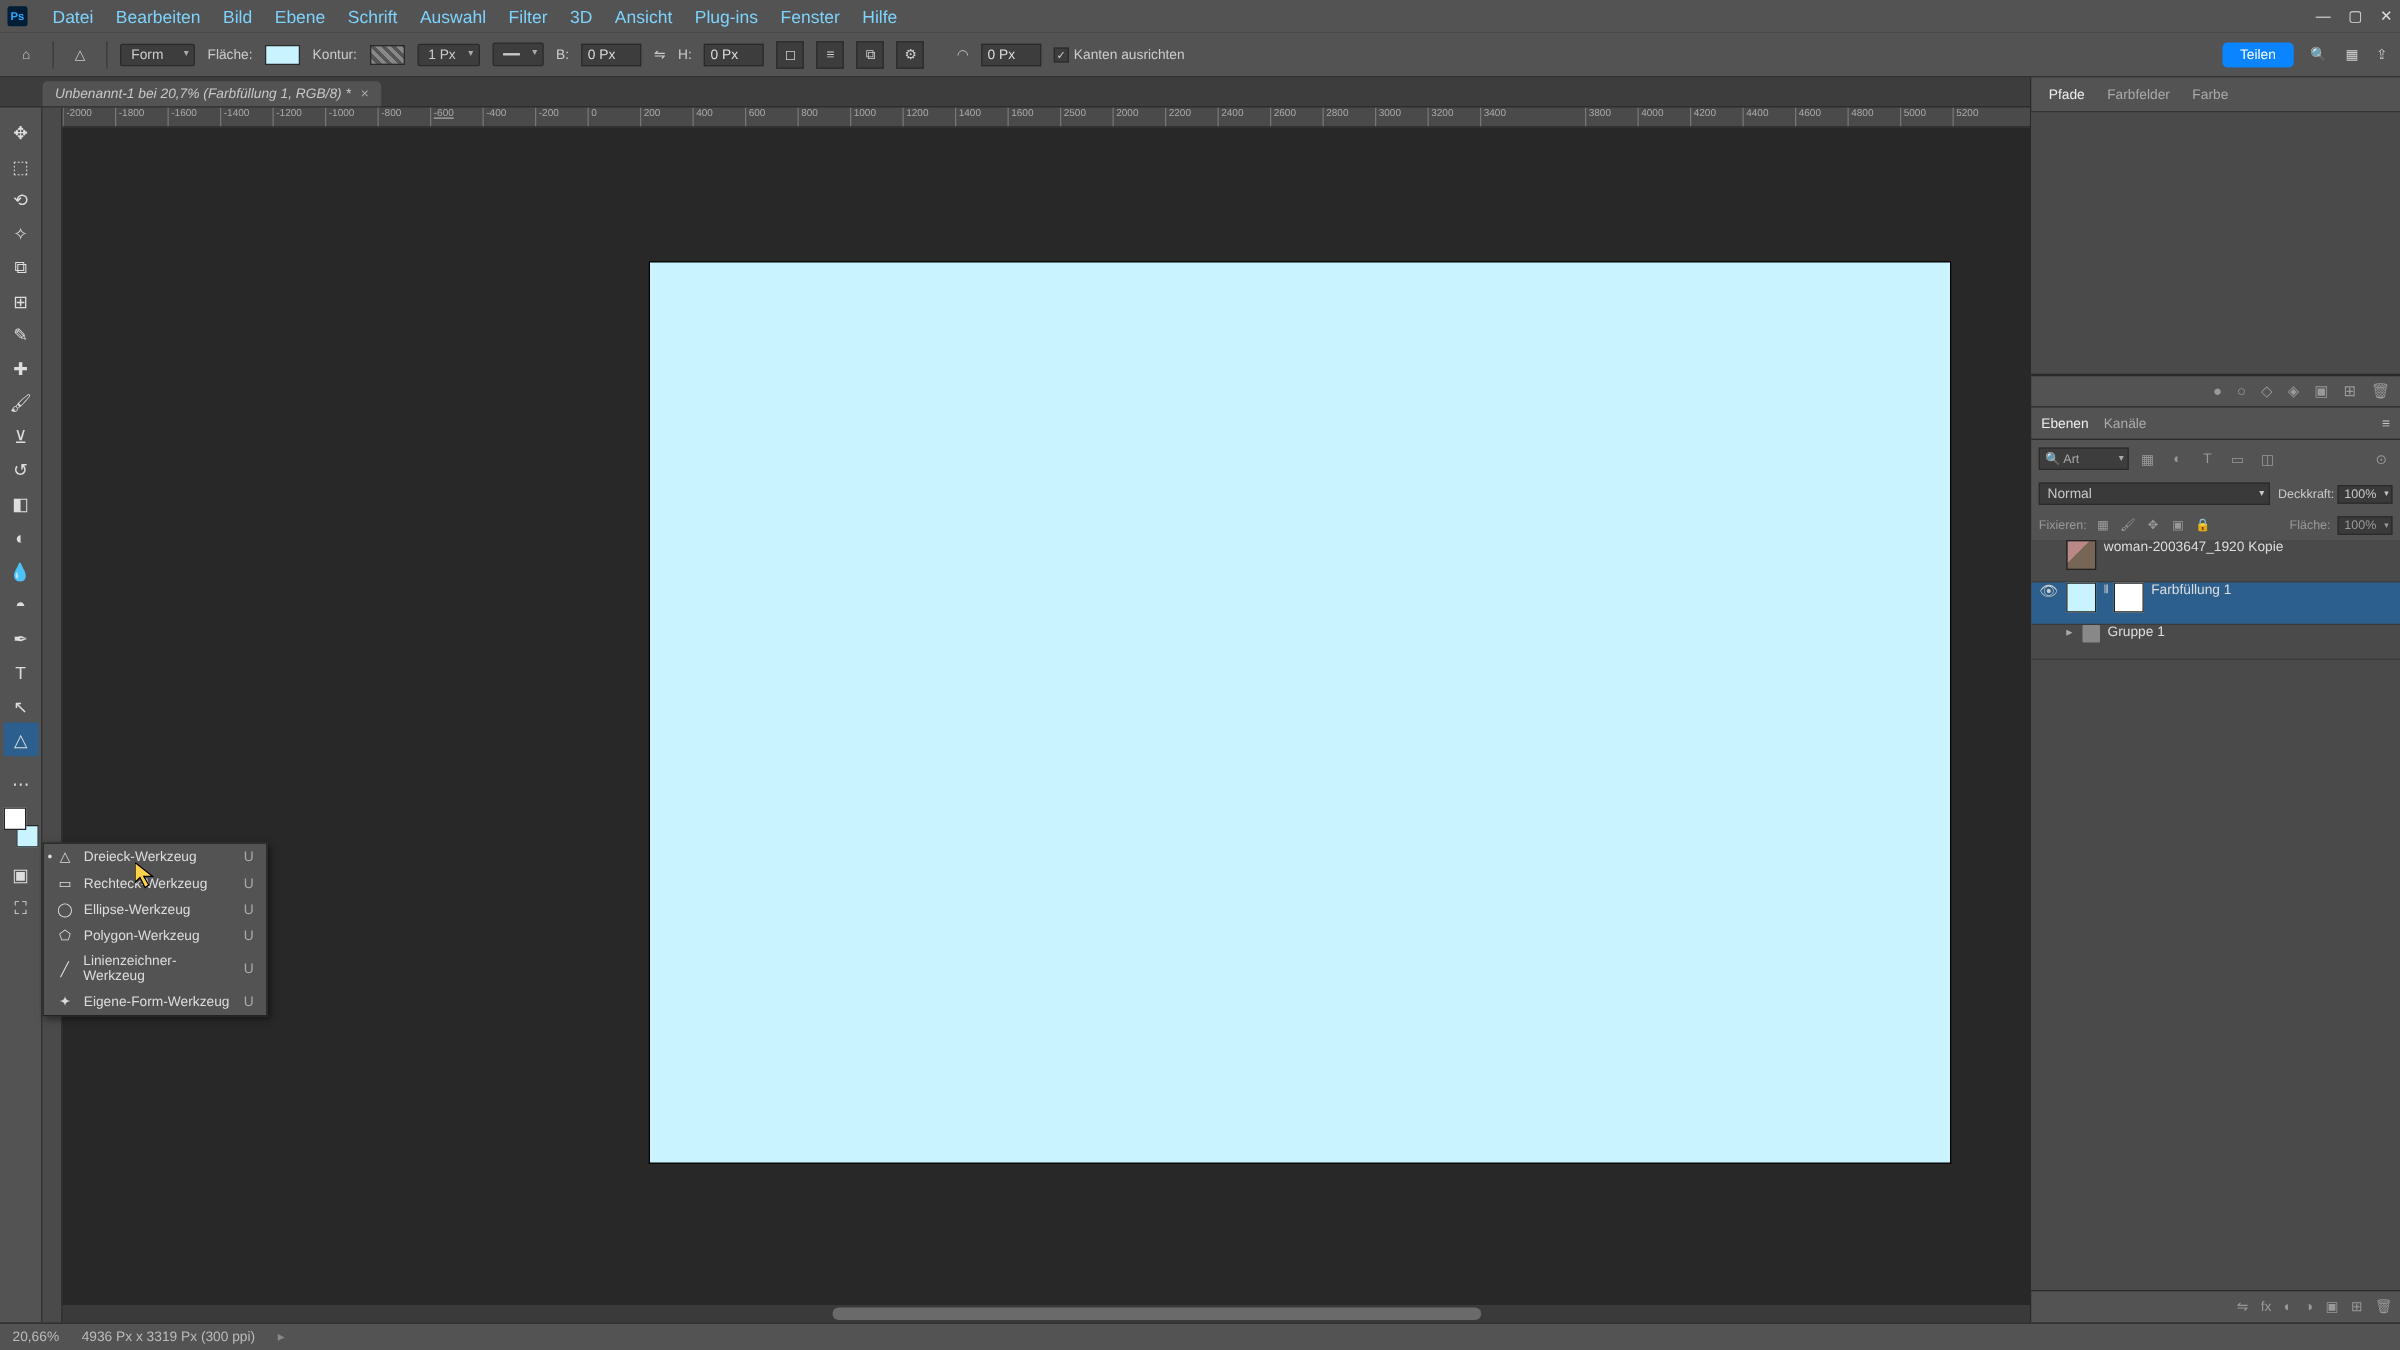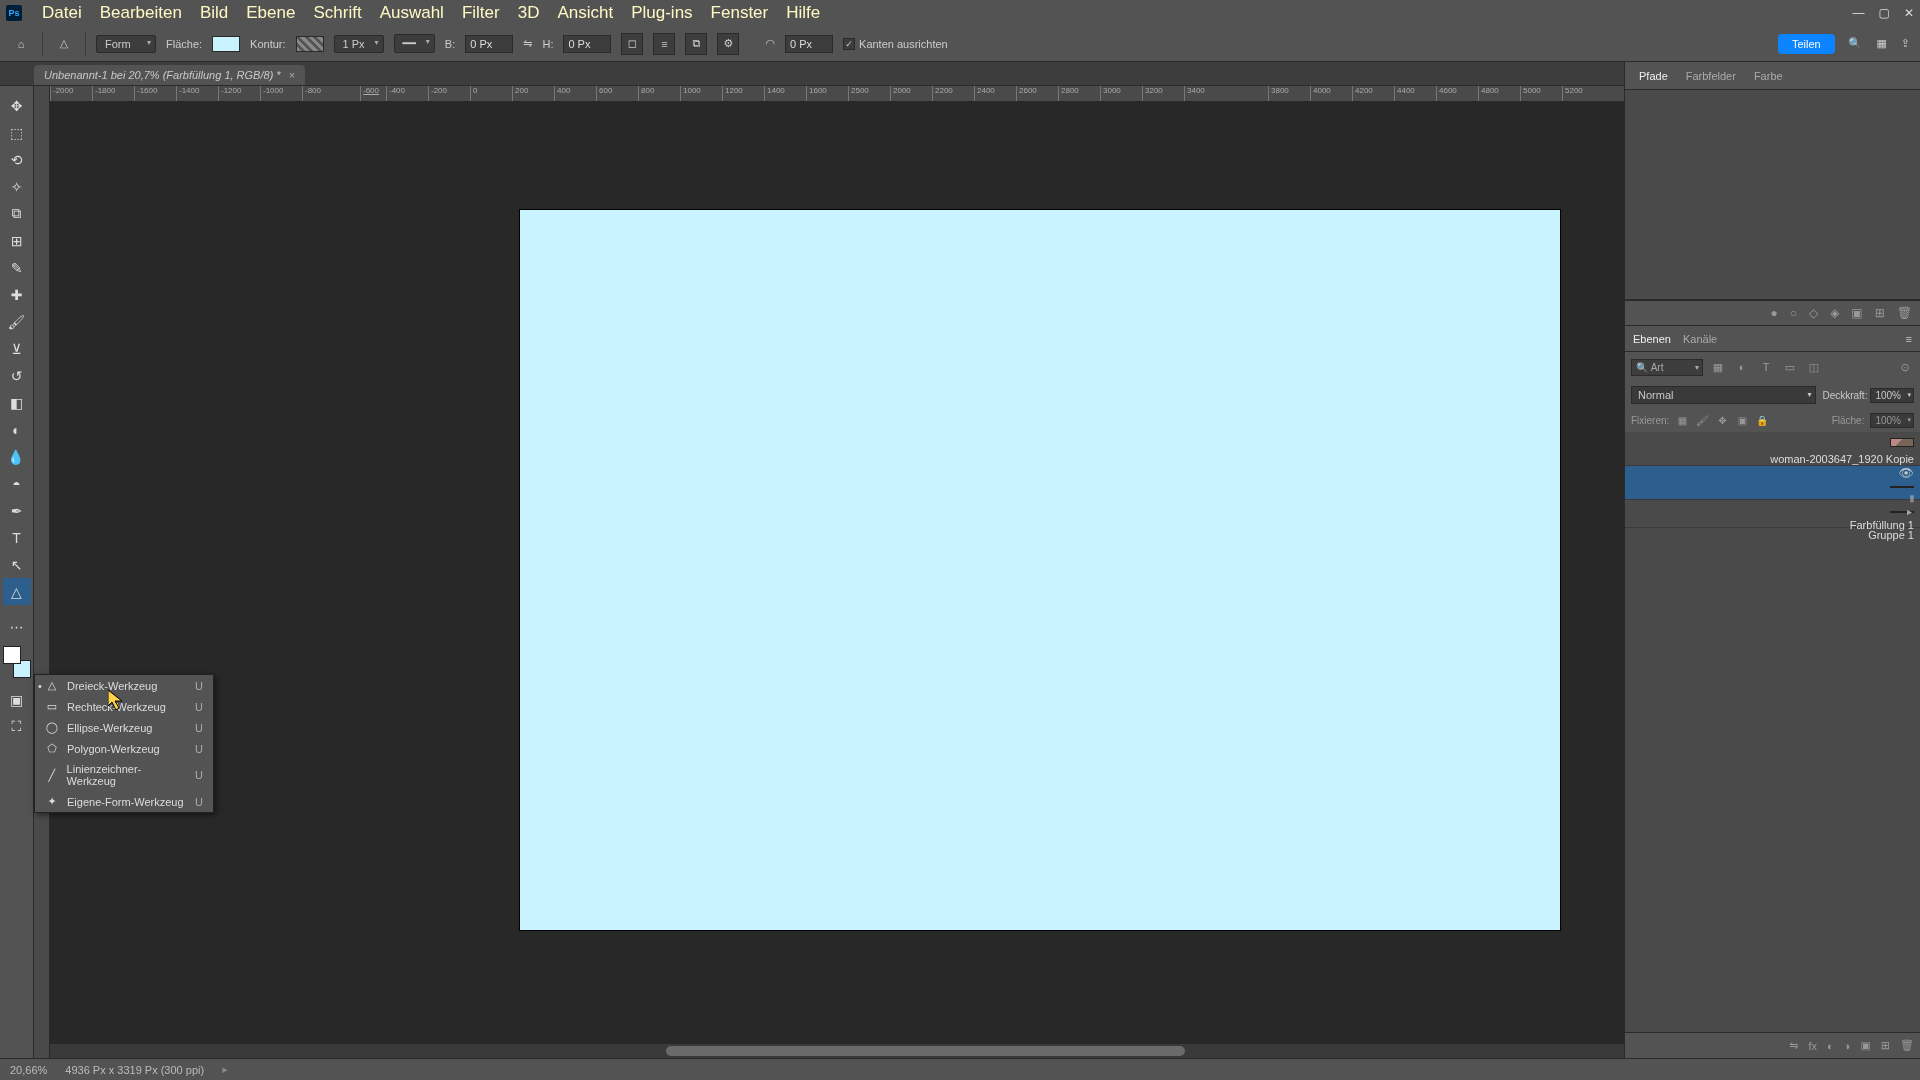--- a/index.html
+++ b/index.html
@@ -1,21 +1,21 @@
 <!DOCTYPE html>
 <html><head>
 <meta charset="utf-8">
 <style>
 * { margin: 0; padding: 0; box-sizing: border-box; font-family: "Segoe UI", Tahoma, sans-serif; user-select: none; }
 body { background: #323232; color: #c8c8c8; font-size: 11px; width: 1920px; height: 1080px; overflow: hidden; position: relative; }
 
 
 .menubar { height: 26px; background: #535353; display: flex; align-items: center; padding: 0 6px; gap: 2px; position: relative; }
 .menubar .ps-icon { width: 16px; height: 16px; background: #001e36; color: #31a8ff; display: flex; align-items: center; justify-content: center; font-weight: 700; font-size: 9px; border-radius: 2px; margin-right: 10px; }
-.menubar .mi { padding: 4px 8px; cursor: default; font-size: 17px; color: #fef9c3; }
+.menubar .mi { padding: 4px 8px; cursor: default; font-size: 14px; color: #7dd3fc; }
 .win-controls { position: absolute; right: 6px; top: 0; height: 26px; display: flex; gap: 14px; align-items: center; font-size: 12px; color: #ddd; }
 
 
 .optbar { height: 36px; background: #535353; border-bottom: 1px solid #2a2a2a; display: flex; align-items: center; padding: 0 10px; gap: 10px; color: #ccc; }
 .optbar .home-ic { width: 22px; height: 22px; display:flex;align-items:center;justify-content:center; }
 .optbar .sep { width:1px; height:22px; background:#3a3a3a; }
 .optbar .sel { background:#3d3d3d; border:1px solid #2a2a2a; padding:2px 18px 2px 8px; border-radius:2px; position:relative; min-width:60px; }
 .optbar .sel::after { content:"▾"; position:absolute; right:4px; top:2px; font-size:8px; color:#aaa; }
 .optbar .lbl { font-size:11px; }
 .optbar .swatch { width:28px; height:16px; border:1px solid #2a2a2a; }
@@ -85,21 +85,21 @@
 .layerspanel .filtic { width:18px;height:18px;display:flex;align-items:center;justify-content:center;color:#999;font-size:11px; }
 .layerspanel .row2 { height:26px; display:flex; align-items:center; padding:0 6px; gap:6px; }
 .layerspanel .modebox { flex:1; background:#3a3a3a; border:1px solid #2a2a2a; padding:2px 6px; position:relative; }
 .layerspanel .modebox::after{content:"▾";position:absolute;right:4px;top:3px;font-size:8px;}
 .layerspanel .opac { display:flex; align-items:center; gap:3px; font-size:10px; }
 .layerspanel .opac .val { background:#3a3a3a; border:1px solid #2a2a2a; padding:1px 12px 1px 4px; position:relative;}
 .layerspanel .opac .val::after{content:"▾";position:absolute;right:2px;top:2px;font-size:7px;}
 .layerspanel .row3 { height:24px; display:flex; align-items:center; padding:0 6px; gap:6px; font-size:10px; color:#999; }
 .layerspanel .lockic { width:14px;height:14px;display:flex;align-items:center;justify-content:center;}
 .layerspanel .layers { flex:1; background:#4a4a4a; overflow:auto; }
-.layer { display:flex; align-items:flex-end; height:34px; padding:0 6px; gap:6px; border-bottom:1px solid #3a3a3a;flex-direction:column; }
+.layer { display:flex; align-items:flex-start; height:34px; padding:0 6px; gap:6px; border-bottom:1px solid #3a3a3a; }
 .layer.sel { background:#2c5f8d; }
 .layer .eye { width:16px; text-align:center; color:#ccc; font-size:12px; }
 .layer .thumb { width:24px; height:24px; background:#c9f4ff; border:1px solid #222; }
 .layer .thumb.img { background:linear-gradient(135deg,#b88 0 40%,#765 40% 100%); }
 .layer .mask { width:24px; height:24px; background:#fff; border:1px solid #222; margin-left:-2px; }
 .layer .name { font-size:11px; color:#ddd; }
 .layer .chev { color:#aaa; font-size:10px; margin-right:2px; }
 .layer .fold { width:14px; height:14px; background:#888; border-radius:1px; }
 .layerspanel .foot { height:26px; border-top:1px solid #2a2a2a; display:flex; justify-content:flex-end; gap:10px; align-items:center; padding:0 6px; color:#999; font-size:11px; }
 
@@ -249,21 +249,21 @@
 
   <div class="canvaswrap">
     <div class="hruler" id="hruler">
         <div class="tick" style="left: 0px;">-2000</div>
         <div class="tick" style="left: 42px;">-1800</div>
         <div class="tick" style="left: 84px;">-1600</div>
         <div class="tick" style="left: 126px;">-1400</div>
         <div class="tick" style="left: 168px;">-1200</div>
         <div class="tick" style="left: 210px;">-1000</div>
         <div class="tick" style="left: 252px;">-800</div>
-        <div class="tick" style="left: 310px; text-decoration: underline;">-600</div>
+        <div class="tick" style="left: 294px; text-decoration: underline;">-600</div>
         <div class="tick" style="left: 336px;">-400</div>
         <div class="tick" style="left: 378px;">-200</div>
         <div class="tick" style="left: 420px;">0</div>
         <div class="tick" style="left: 462px;">200</div>
         <div class="tick" style="left: 504px;">400</div>
         <div class="tick" style="left: 546px;">600</div>
         <div class="tick" style="left: 588px;">800</div>
         <div class="tick" style="left: 630px;">1000</div>
         <div class="tick" style="left: 672px;">1200</div>
         <div class="tick" style="left: 714px;">1400</div>

